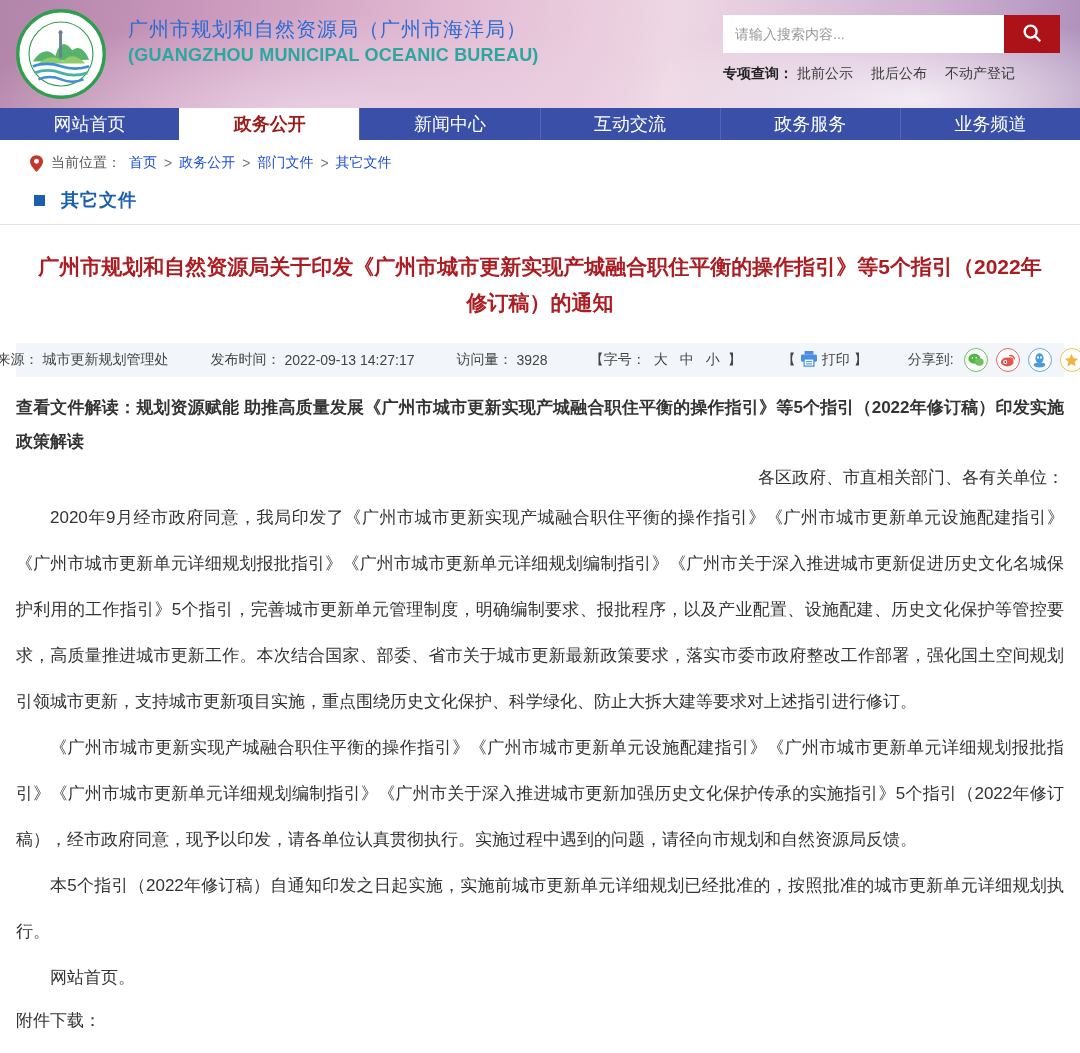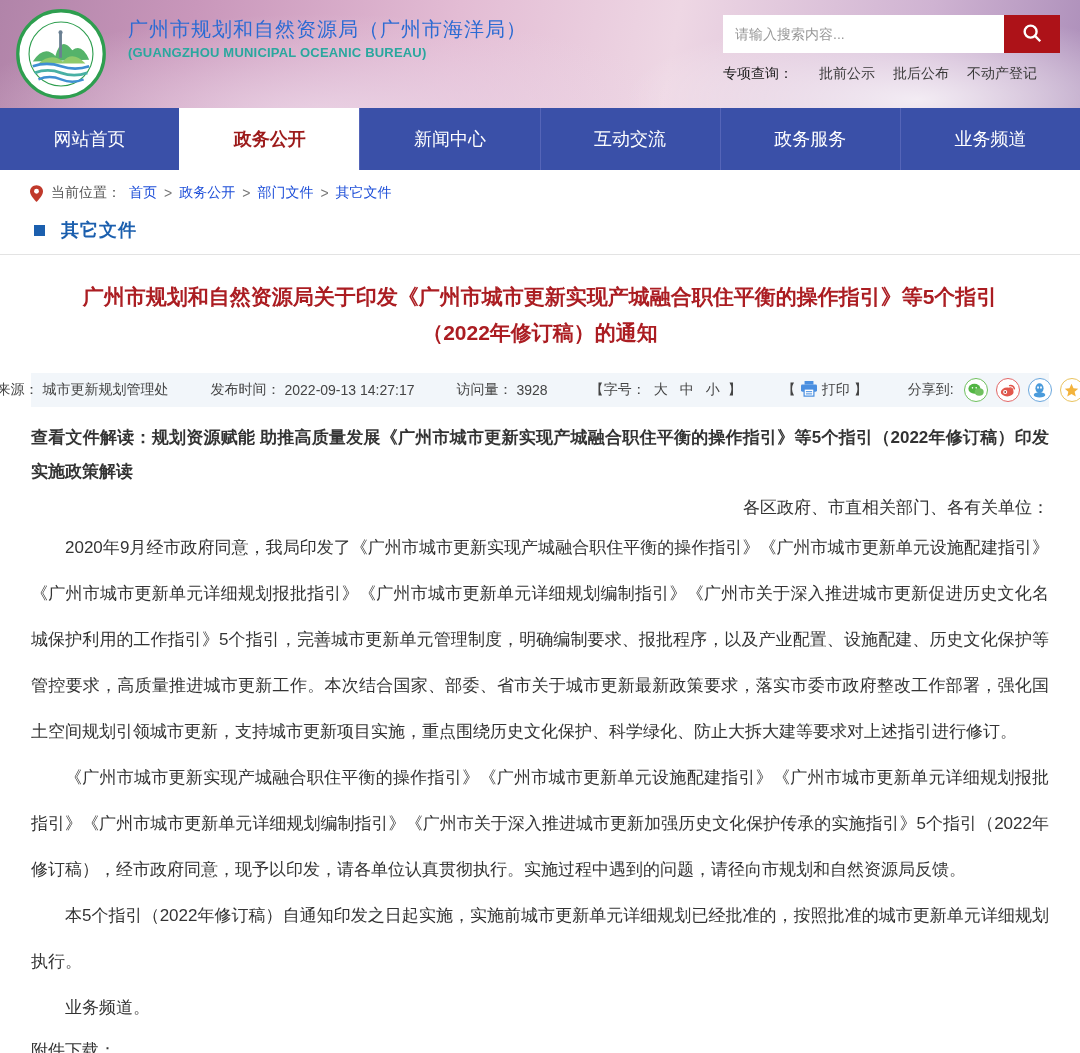--- a/index.html
+++ b/index.html
@@ -11,53 +11,53 @@
     position:relative; height:108px; overflow:hidden;
     background:
       radial-gradient(ellipse 420px 120px at 85% 92%, rgba(255,255,255,.75), rgba(255,255,255,0) 70%),
       radial-gradient(ellipse 500px 140px at 30% 110%, rgba(236,214,231,.9), rgba(236,214,231,0) 75%),
       linear-gradient(100deg,#b184a9 0%, #c997bb 18%, #e3bcd4 42%, #eed7e4 62%, #cfb3d2 85%, #ad8fba 100%);
   }
   .logo-badge{ position:absolute; left:14px; top:7px; width:94px; height:94px; }
   .head-titles{ position:absolute; left:128px; top:16px; }
   .head-title-cn{ font-size:20px; font-weight:normal; color:#2c6bd3; letter-spacing:1px; }
   .head-title-en{ font-size:13px; font-weight:bold; color:#2aa79e; margin-top:8px; letter-spacing:.2px; }
-  .head-title-en2{ font-size:13px; font-weight:bold; color:#2aa79e; margin-top:2px; letter-spacing:.2px; }
+  .head-title-en2{ font-size:18px; font-weight:bold; color:#2aa79e; margin-top:2px; letter-spacing:.2px; }
 
   .search-wrap{ position:absolute; left:723px; top:15px; width:337px; height:54px; display:flex; }
   .search-input{ flex:1; height:38px; border:none; outline:none; padding:0 12px; font-size:14px; color:#333; background:#fff; }
   .search-input::placeholder{ color:#999; }
   .search-btn{ width:56px; height:38px; background:#ad1218; border:none; display:flex; align-items:center; justify-content:center; cursor:pointer; }
   .special-query{ position:absolute; left:723px; top:65px; display:flex; align-items:center; font-size:14px; color:#333; }
-  .sq-label{ font-weight:normal; color:#222; margin-right:26px; }
+  .sq-label{ font-weight:bold; color:#222; margin-right:4px; }
   .sq-link{ color:#3a3a3a; margin-right:18px; cursor:pointer; text-decoration:none; }
 
   
-  .main-nav{ display:flex; height:62px; background:#3a50a8; }
+  .main-nav{ display:flex; height:32px; background:#3a50a8; }
   .nav-item{
     flex:1; display:flex; align-items:center; justify-content:center;
     color:#ffffff; font-size:18px; cursor:pointer; border-left:1px solid #5565b8;
   }
   .nav-item:first-child{ border-left:none; }
   .nav-item.active{ background:#ffffff; color:#9c1a1a; font-weight:bold; border-left-color:transparent; }
 
   
   .crumb-row{ display:flex; align-items:center; padding:14px 0 8px 30px; font-size:14px; color:#555;text-align:right; }
   .crumb-row .pin{ margin-right:8px; display:inline-flex; }
   .crumb-label{ margin-right:8px; color:#555; }
   .crumb-link{ color:#1d4ed8; cursor:pointer; text-decoration:none; }
   .crumb-sep{ margin:0 7px; color:#777; }
 
   
   .section-row{ display:flex; align-items:center; padding:8px 0 12px 34px; }
   .section-bullet{ width:11px; height:11px; background:#1b5fae; margin-right:16px; }
   .section-title{ font-size:18px; font-weight:bold; color:#1b5fae; letter-spacing:1px; }
 
   
-  .article{ border-top:1px solid #e3e3e3; padding:0 31px; }
+  .article{ border-top:1px solid #e3e3e3; padding:0 16px; }
   .article-title{
     margin:24px auto 0; width:96%; text-align:center;
     font-size:21px; font-weight:bold; color:#ab1d22; line-height:36px;
   }
   .meta-bar{
     margin-top:22px; height:34px; background:#f2f6fa;
     display:flex; align-items:center; justify-content:center;
     font-size:14px; color:#444; gap:18px; white-space:nowrap;
   }
   .meta-group{ display:flex; align-items:center; margin:0 12px; gap:4px; }
@@ -224,17 +224,17 @@
       </span>
     </span>
   </div>
 
   <div class="article-body">
     <p class="reader-note">查看文件解读：规划资源赋能 助推高质量发展《广州市城市更新实现产城融合职住平衡的操作指引》等5个指引（2022年修订稿）印发实施政策解读</p>
     <p class="salutation">各区政府、市直相关部门、各有关单位：</p>
     <p class="indent">2020年9月经市政府同意，我局印发了《广州市城市更新实现产城融合职住平衡的操作指引》《广州市城市更新单元设施配建指引》《广州市城市更新单元详细规划报批指引》《广州市城市更新单元详细规划编制指引》《广州市关于深入推进城市更新促进历史文化名城保护利用的工作指引》5个指引，完善城市更新单元管理制度，明确编制要求、报批程序，以及产业配置、设施配建、历史文化保护等管控要求，高质量推进城市更新工作。本次结合国家、部委、省市关于城市更新最新政策要求，落实市委市政府整改工作部署，强化国土空间规划引领城市更新，支持城市更新项目实施，重点围绕历史文化保护、科学绿化、防止大拆大建等要求对上述指引进行修订。</p>
     <p class="indent">《广州市城市更新实现产城融合职住平衡的操作指引》《广州市城市更新单元设施配建指引》《广州市城市更新单元详细规划报批指引》《广州市城市更新单元详细规划编制指引》《广州市关于深入推进城市更新加强历史文化保护传承的实施指引》5个指引（2022年修订稿），经市政府同意，现予以印发，请各单位认真贯彻执行。实施过程中遇到的问题，请径向市规划和自然资源局反馈。</p>
     <p class="indent">本5个指引（2022年修订稿）自通知印发之日起实施，实施前城市更新单元详细规划已经批准的，按照批准的城市更新单元详细规划执行。</p>
-    <p class="indent">业务频道。</p>
+    <p class="indent">网站首页。</p>
     <p class="attach-label">附件下载：</p>
 
   </div>
 </div>
 
 </body></html>

